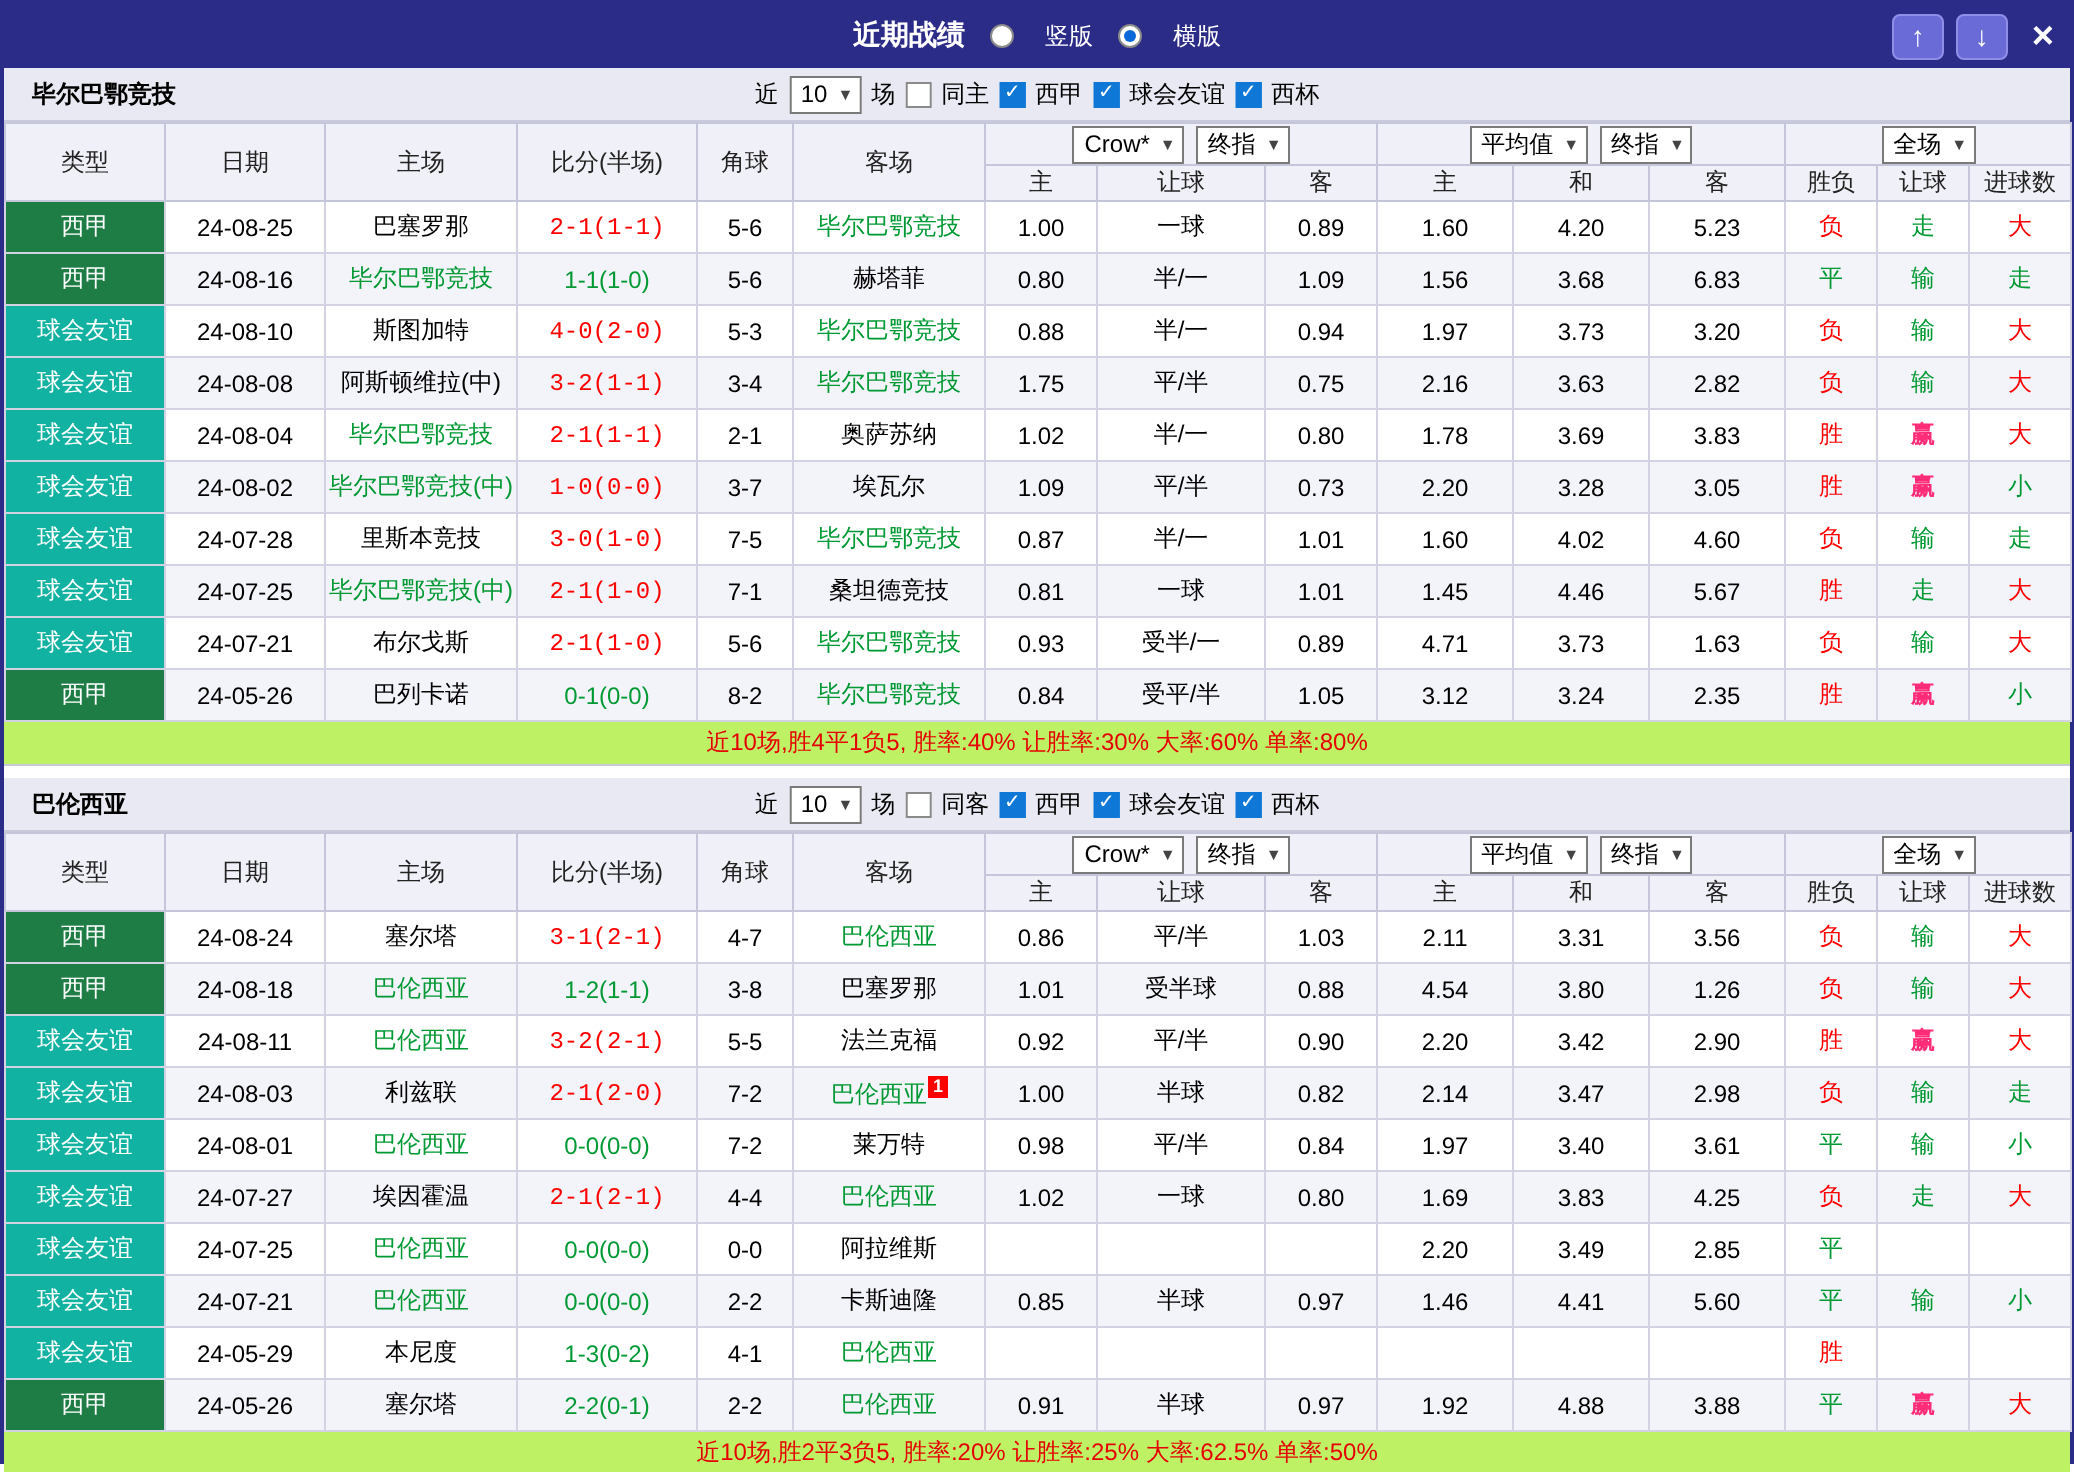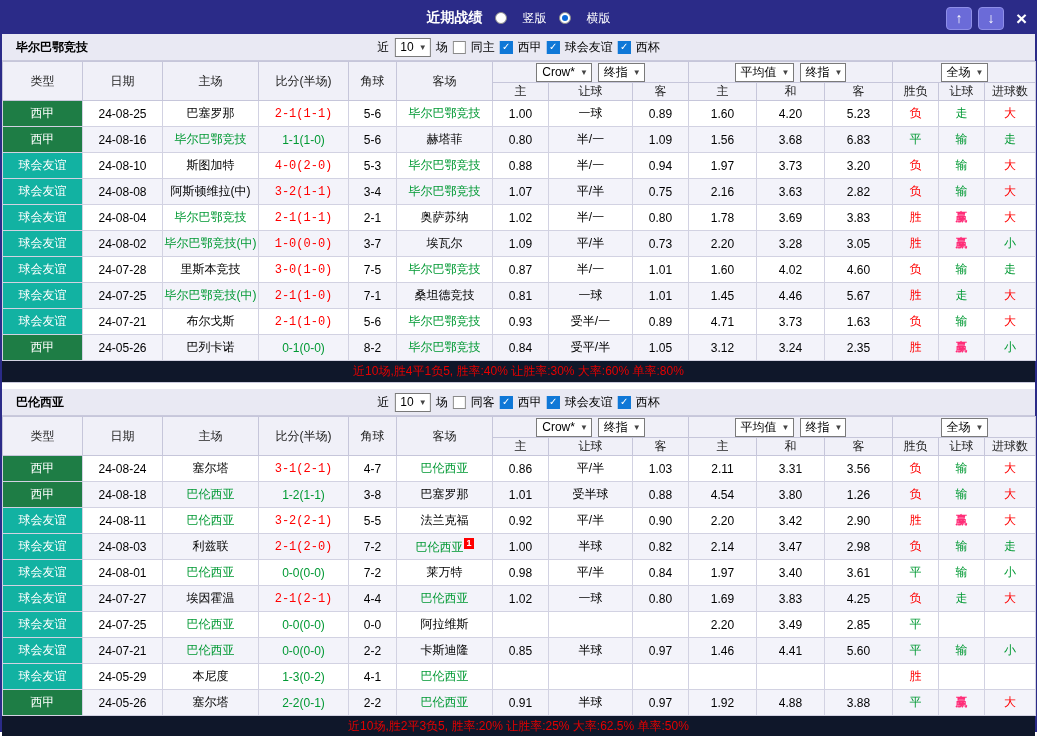--- a/index.html
+++ b/index.html
@@ -37,21 +37,21 @@
   tr.hdr2 th{height:16px;}
   tbody td{height:25px;background:#fff;}
   tbody tr:nth-child(even) td{background:#f3f3fa;}
   td.t-liga{background:#1e7d45 !important;color:#fff;}
   td.t-friend{background:#12b2a2 !important;color:#fff;}
   .c-red{color:#ff0000;font-family:Liberation Mono, monospace;}
   .c-green{color:#009933;}
   .c-pink{color:#ff2d78;font-weight:bold;}
   .c-self{color:#009933;}
   .badge{display:inline-block;background:#ff0000;color:#fff;font-size:9px;line-height:11px;padding:0 2px;margin-left:1px;font-weight:bold;}
-  .summary{height:21px;display:flex;align-items:center;justify-content:center;color:#e60000;font-size:12px;border-bottom:1px solid #c9c9dc;background:#0f172a;}
+  .summary{height:21px;display:flex;align-items:center;justify-content:center;color:#e60000;font-size:12px;border-bottom:1px solid #c9c9dc;background:#bef264;}
   .gap{height:6px;background:#fff;}
   .hdr-sels{display:flex;align-items:center;justify-content:center;gap:6px;}
 </style>
 </head>
 <body>
 
 <div class="panel">
 
   <div class="topbar">
     <div class="topbar-group">
@@ -215,21 +215,21 @@
           <td class="c-green">输</td>
           <td class="c-red">大</td>
         </tr>
         <tr>
           <td class="type t-friend">球会友谊</td>
           <td>24-08-08</td>
           <td>阿斯顿维拉(中)</td>
           <td class="c-red">3-2(1-1)</td>
           <td>3-4</td>
           <td class="c-self">毕尔巴鄂竞技</td>
-          <td>1.07</td>
+          <td>1.75</td>
           <td>平/半</td>
           <td>0.75</td>
           <td>2.16</td>
           <td>3.63</td>
           <td>2.82</td>
           <td class="c-red">负</td>
           <td class="c-green">输</td>
           <td class="c-red">大</td>
         </tr>
         <tr>

